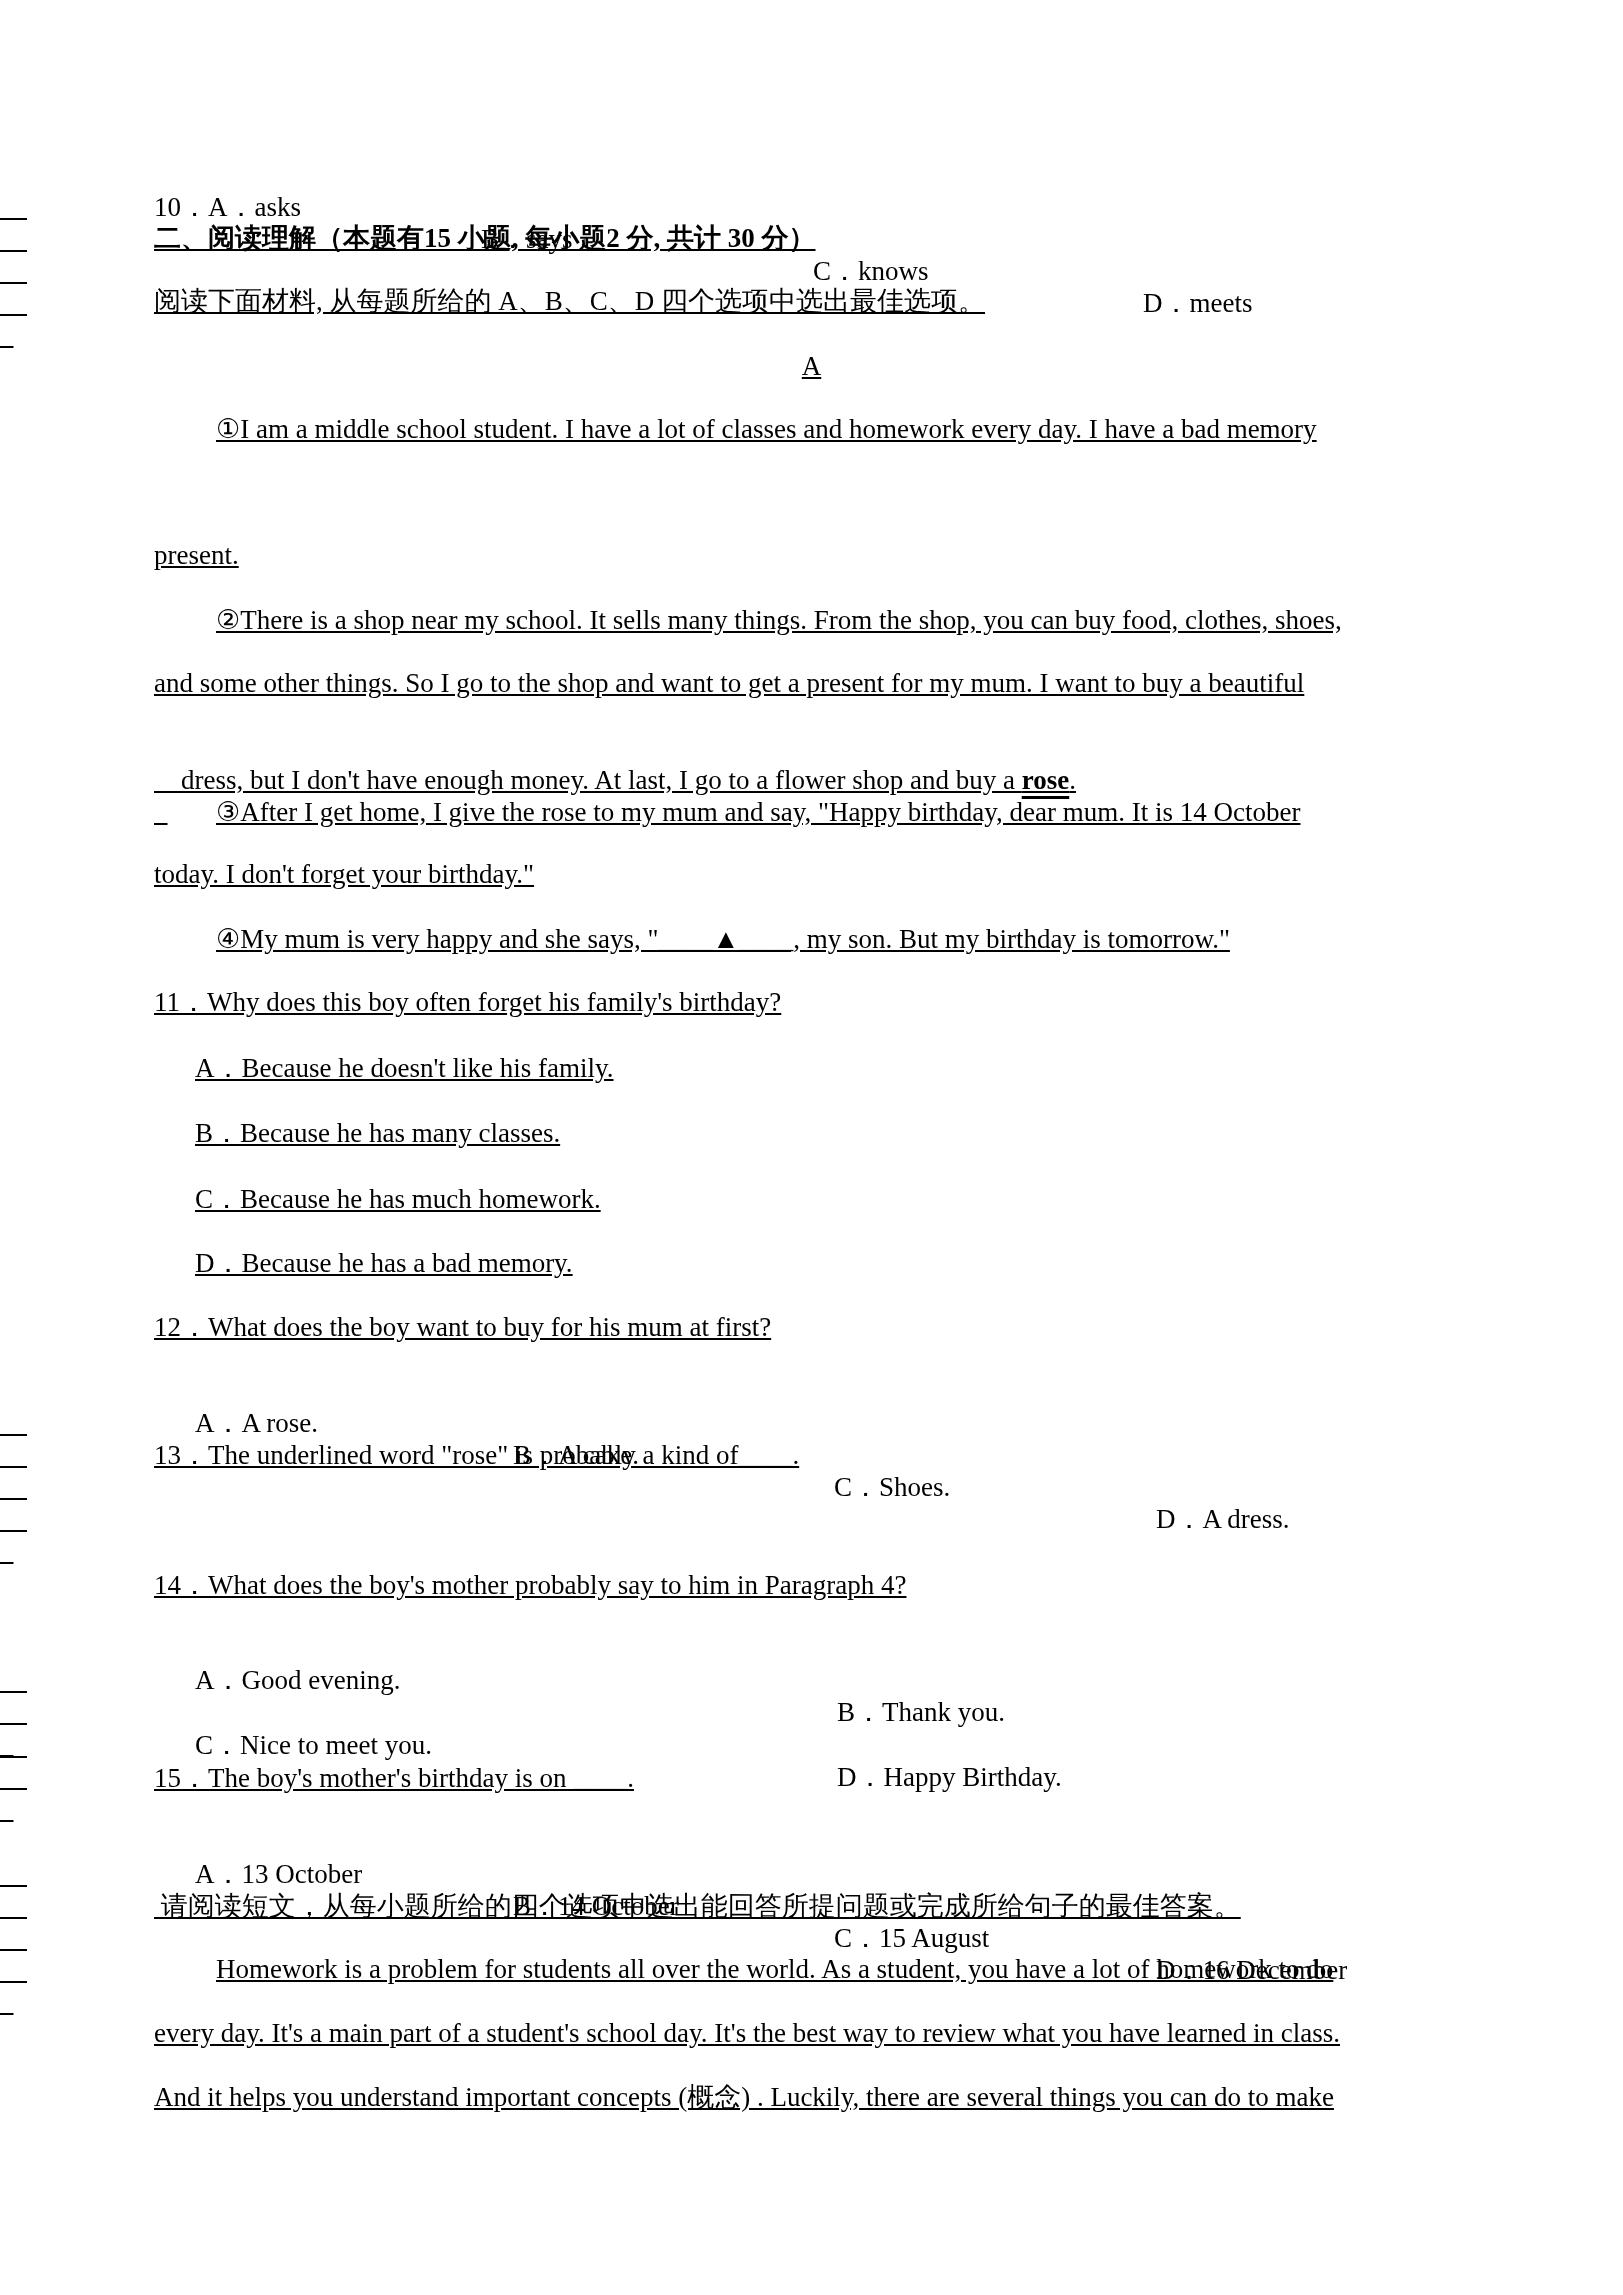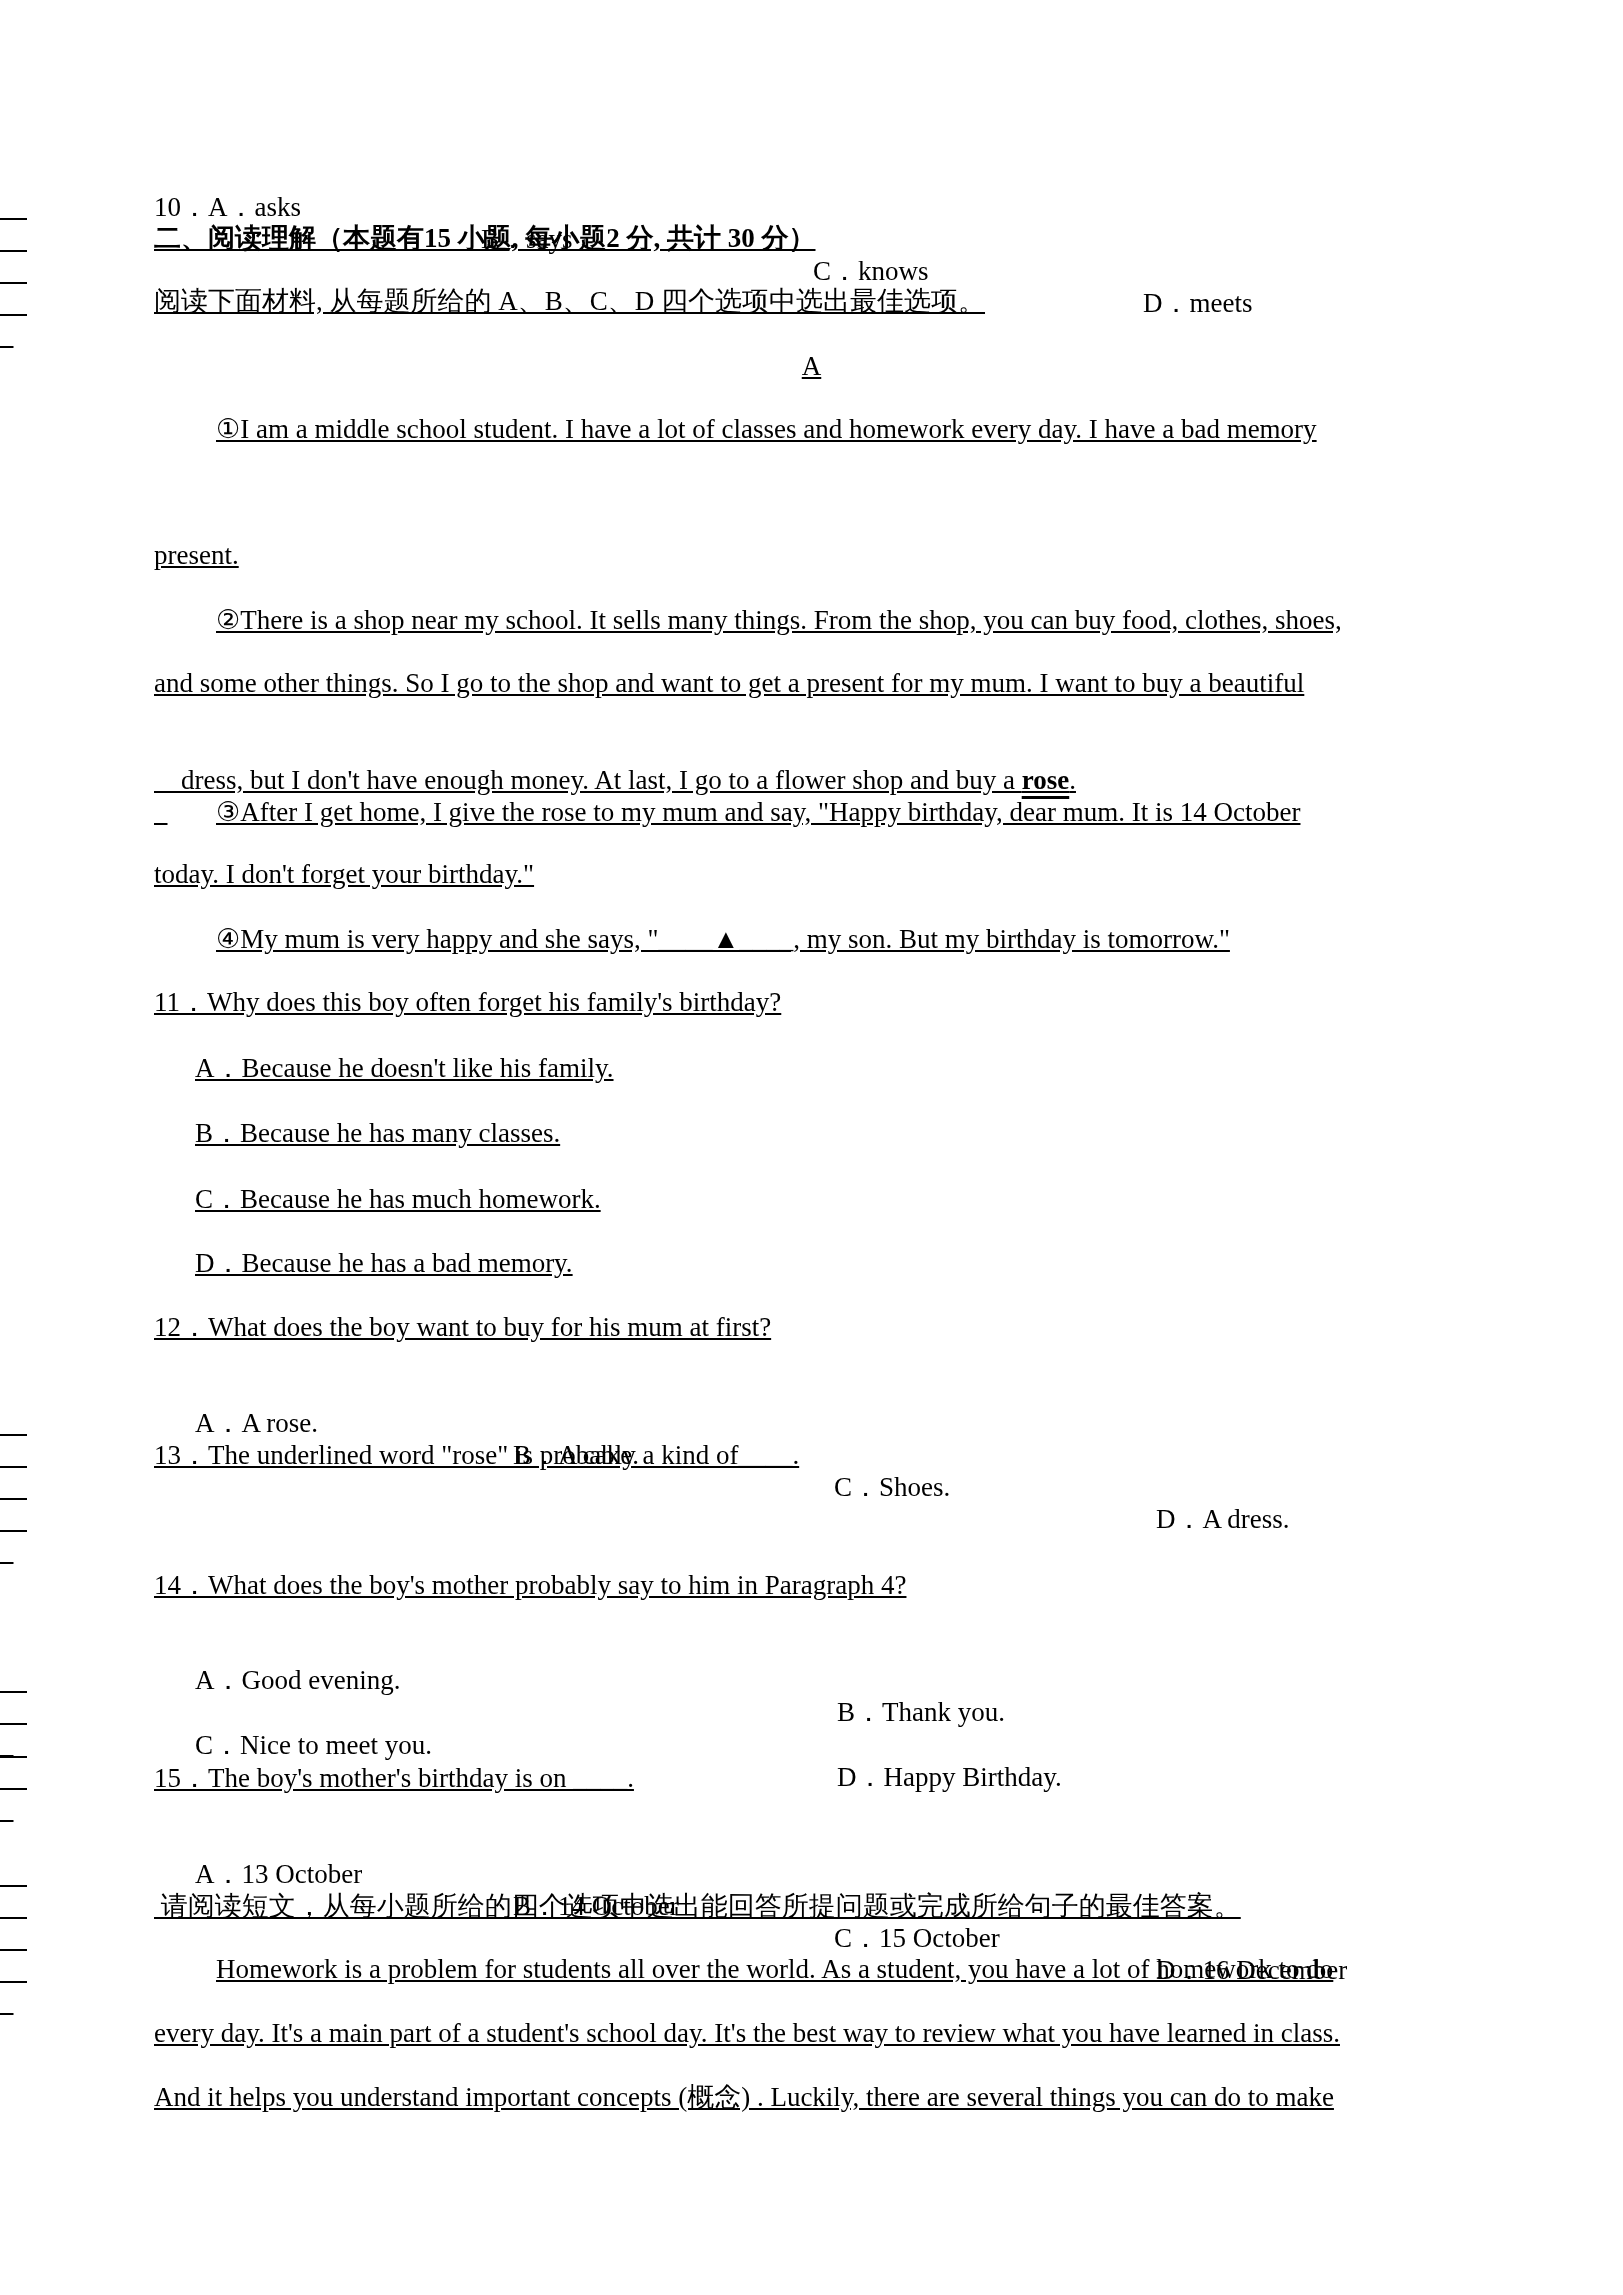--- a/index.html
+++ b/index.html
@@ -88,21 +88,21 @@
   </div>
   <div class="line" style="top:1697px">
     <span class="cell" style="left:195px">C．Nice to meet you.</span>
     <span class="cell" style="left:837px">D．Happy Birthday.</span>
   </div>
 
   <div class="line" style="top:1762px; left:154px; right:auto">15．The boy's mother's birthday is on ____.</div>
   <div class="line" style="top:1826px">
     <span class="cell" style="left:195px">A．13 October</span>
     <span class="cell" style="left:513px">B．14 October</span>
-    <span class="cell" style="left:834px">C．15 October</span>
+    <span class="cell" style="left:834px">C．15 August</span>
     <span class="cell" style="left:1156px">D．16 December</span>
   </div>
 
   <div class="line" style="top:1890px; left:154px; right:auto"> 请阅读短文，从每小题所给的四个选项中选出能回答所提问题或完成所给句子的最佳答案。</div>
 
   <div class="line" style="top:1953px; left:216px; right:auto">Homework is a problem for students all over the world. As a student, you have a lot of homework to do</div>
   <div class="line" style="top:2017px; left:154px; right:auto">every day. It's a main part of a student's school day. It's the best way to review what you have learned in class.</div>
   <div class="line" style="top:2081px; left:154px; right:auto">And it helps you understand important concepts (概念) . Luckily, there are several things you can do to make</div>
 
 </div>

